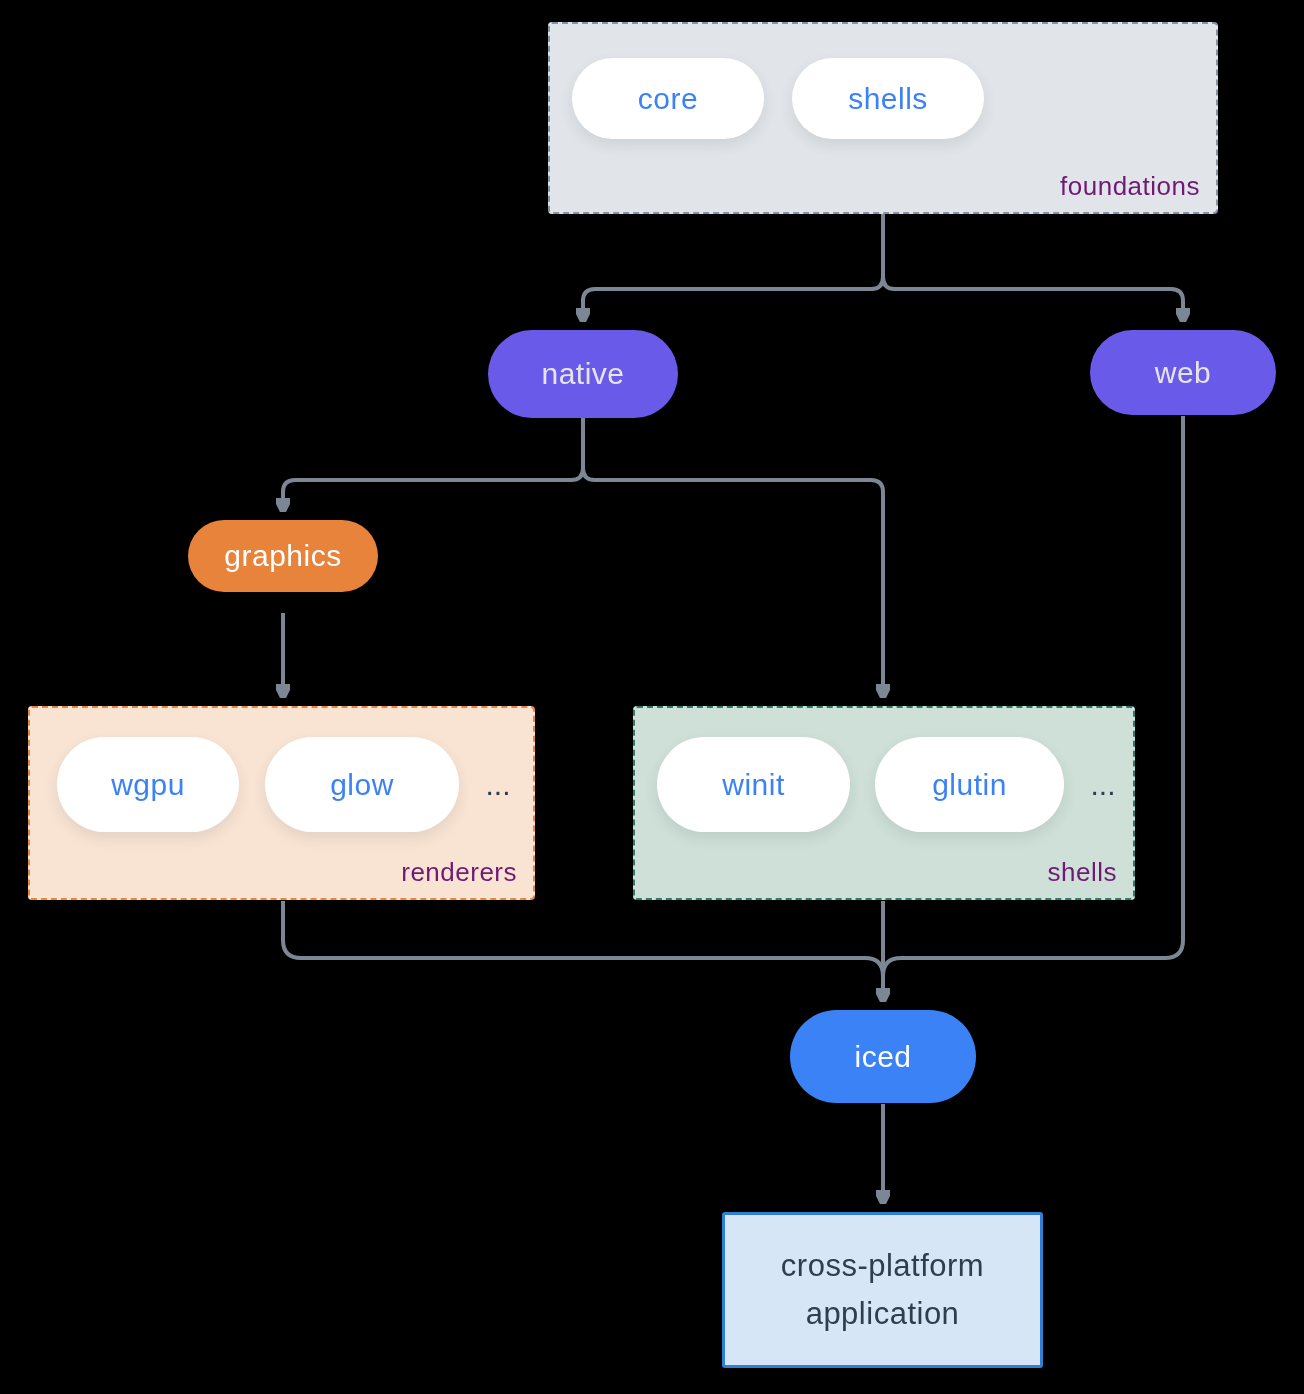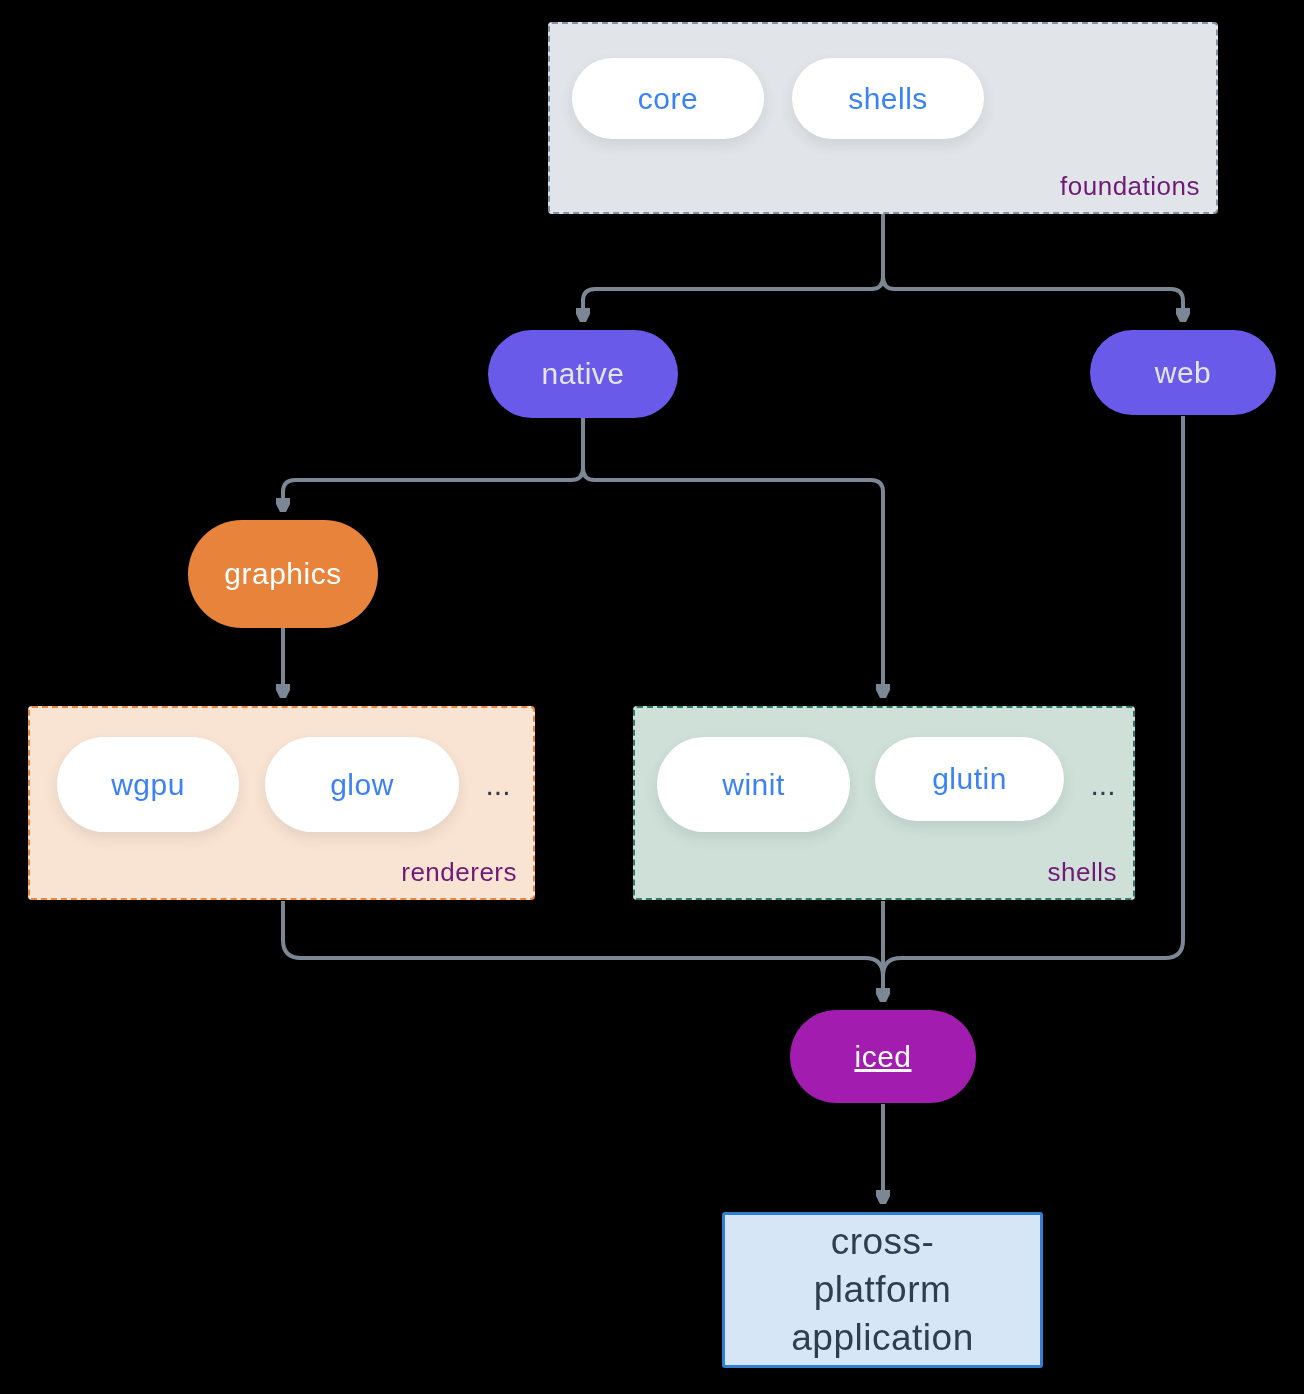--- a/index.html
+++ b/index.html
@@ -6,35 +6,35 @@
   .canvas{
     position:relative;width:1304px;height:1394px;background:#000;overflow:hidden;
     font-family:"Liberation Sans","DejaVu Sans",sans-serif;
   }
   .edges{position:absolute;left:0;top:0;width:1304px;height:1394px;z-index:0;}
   .edges path{fill:none;stroke:#7b8794;stroke-width:4;}
   .node{position:absolute;display:flex;align-items:center;justify-content:center;z-index:1;box-sizing:border-box;}
   .pill{border-radius:999px;font-size:30px;letter-spacing:.5px;}
   .pill-purple{background:#6a5ae9;color:#e5e5e5;}
   .pill-orange{background:#e8833c;color:#fff;}
-  .pill-blue{background:#a21caf;color:#fff;text-decoration:underline;}
+  .pill-blue{background:#3b82f6;color:#fff;}
   .pill-white{background:#fff;color:#3b82f6;box-shadow:0 6px 14px rgba(40,50,60,.10);}
   .group{position:absolute;z-index:1;box-sizing:border-box;border-radius:4px;}
   .group-foundations{background:#e1e5e9;border:2px dashed #8494a4;}
   .group-renderers{background:#f9e4d3;border:2px dashed #e8863c;}
   .group-shells{background:#cee0d8;border:2px dashed #2e7a6b;}
   .group-label{
     position:absolute;right:16px;bottom:10px;font-size:26px;color:#701a75;letter-spacing:.5px;
   }
   .dots{position:absolute;display:flex;align-items:center;justify-content:center;
     font-size:30px;color:#2f3e4e;z-index:1;}
   .appbox{
     position:absolute;z-index:1;box-sizing:border-box;background:#d7e6f7;border:3px solid #2f7fd3;
     border-radius:3px;display:flex;align-items:center;justify-content:center;text-align:center;
-    font-size:37px;line-height:48px;color:#2f3e4e;letter-spacing:.5px;
+    font-size:31px;line-height:48px;color:#2f3e4e;letter-spacing:.5px;
   }
   .appbox span{display:block;width:230px;}
 </style>
 </head>
 <body>
 
 <div class="canvas">
 
   <svg class="edges" viewBox="0 0 1304 1394">
     <defs>
@@ -73,40 +73,40 @@
   </div>
 
   <div class="node pill pill-purple" style="left:488px;top:330px;width:190px;height:88px;">
       <span>native</span>
     </div>
 
   <div class="node pill pill-purple" style="left:1090px;top:330px;width:186px;height:85px;">
       <span>web</span>
     </div>
 
-  <div class="node pill pill-orange" style="left:188px;top:520px;width:190px;height:108px;">
+  <div class="node pill pill-orange" style="left:188px;top:520px;width:190px;height:72px;">
       <span>graphics</span>
     </div>
 
   <div class="group group-renderers" style="left:28px;top:706px;width:507px;height:194px;">
     <div class="node pill pill-white" style="left:235px;top:29px;width:194px;height:95px;">
         <span>glow</span>
       </div>
     <div class="node pill pill-white" style="left:27px;top:29px;width:182px;height:95px;">
         <span>wgpu</span>
       </div>
     <div class="dots" style="left:444px;top:29px;width:48px;height:95px;position:absolute;">...</div>
     <div class="group-label">renderers</div>
   </div>
 
   <div class="group group-shells" style="left:633px;top:706px;width:502px;height:194px;">
     <div class="node pill pill-white" style="left:22px;top:29px;width:193px;height:95px;">
         <span>winit</span>
       </div>
-    <div class="node pill pill-white" style="left:240px;top:29px;width:189px;height:84px;">
+    <div class="node pill pill-white" style="left:240px;top:29px;width:189px;height:95px;">
         <span>glutin</span>
       </div>
     <div class="dots" style="left:443px;top:29px;width:50px;height:95px;position:absolute;">...</div>
     <div class="group-label">shells</div>
   </div>
 
   <div class="node pill pill-blue" style="left:790px;top:1010px;width:186px;height:93px;">
       <span>iced</span>
     </div>
 

